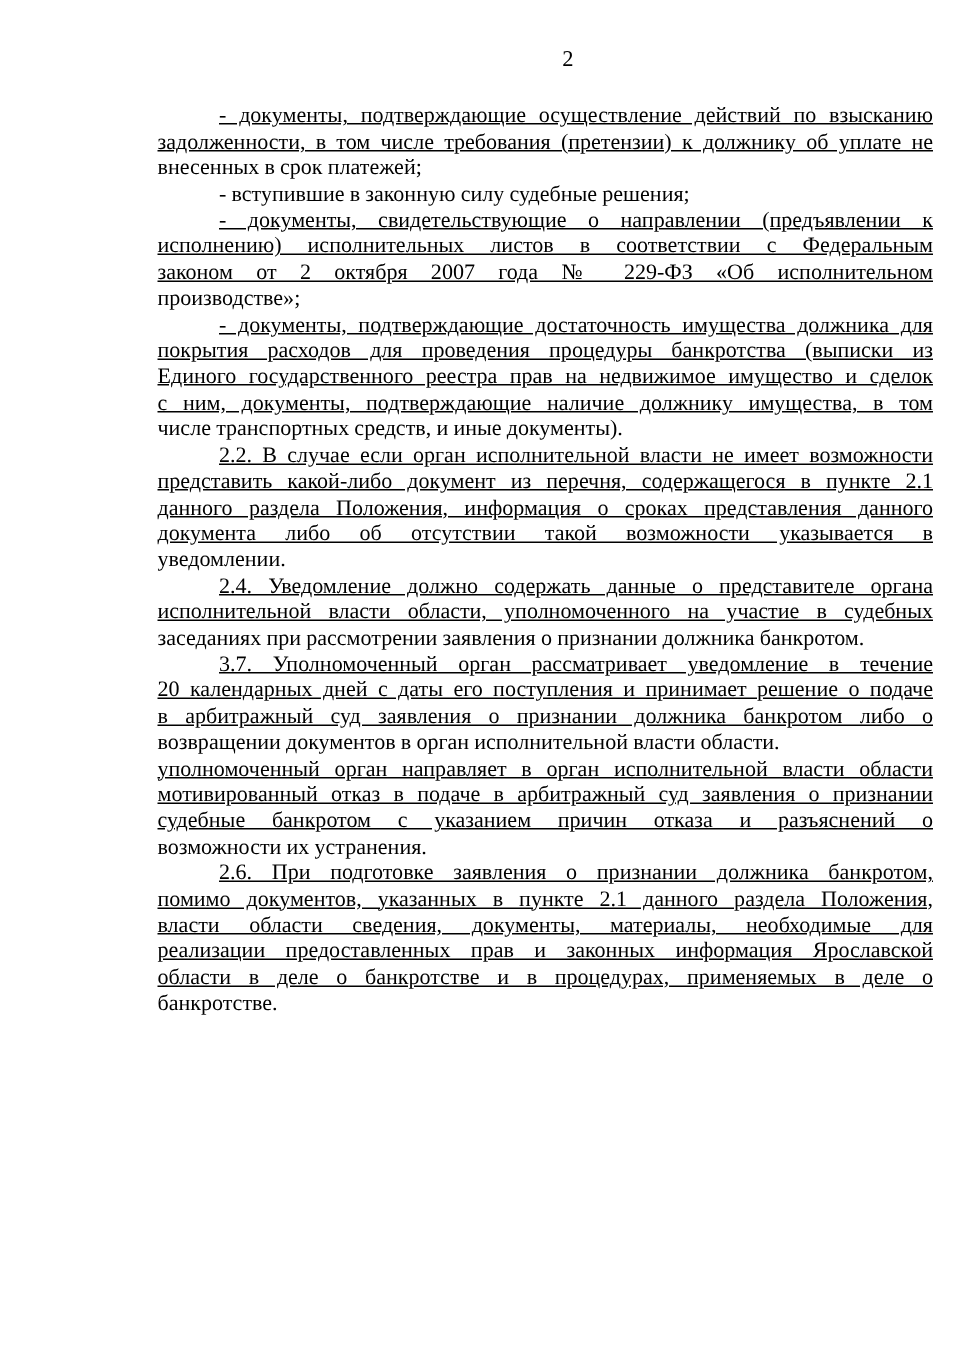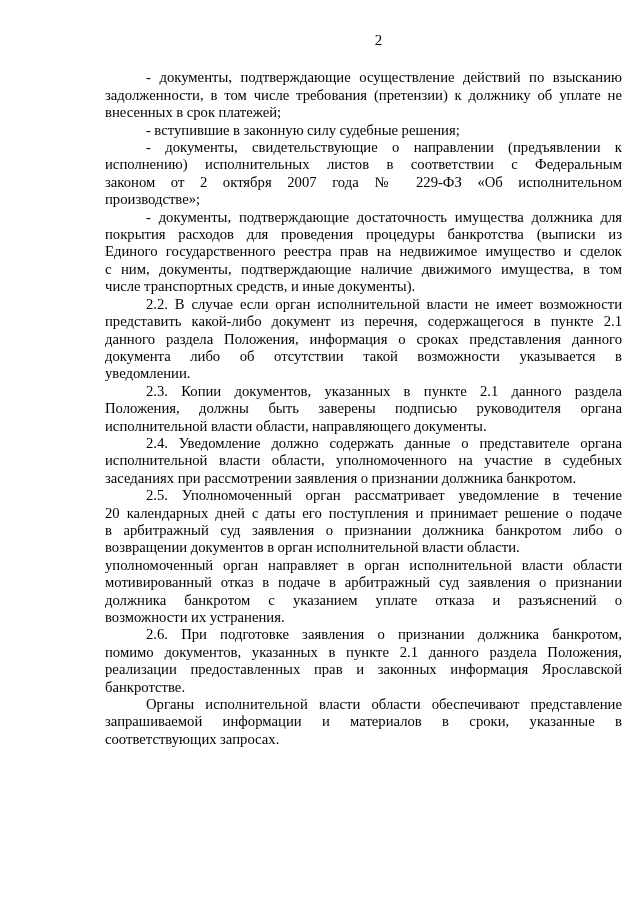--- a/index.html
+++ b/index.html
@@ -34,20 +34,21 @@
   }
   .line {
     font-size: 14.7px;
     line-height: 17.4px;
     min-height: 17.4px;
     word-spacing: -0.2px;
   }
   .line.just {
     text-align: justify;
     text-align-last: justify;
+    text-decoration: underline;
   }
   .line.first {
     text-indent: 41px;
   }
 </style>
 </head>
 <body>
 
 <div class="page">
   <div class="page-num">2</div>
@@ -63,57 +64,49 @@
       <div class="para">
         <div class="line first just">- документы, свидетельствующие о направлении (предъявлении к</div>
         <div class="line just">исполнению) исполнительных листов в соответствии с Федеральным</div>
         <div class="line just">законом от 2 октября 2007 года № 229-ФЗ «Об исполнительном</div>
         <div class="line">производстве»;</div>
       </div>
       <div class="para">
         <div class="line first just">- документы, подтверждающие достаточность имущества должника для</div>
         <div class="line just">покрытия расходов для проведения процедуры банкротства (выписки из</div>
         <div class="line just">Единого государственного реестра прав на недвижимое имущество и сделок</div>
-        <div class="line just">с ним, документы, подтверждающие наличие движимого имущества, в том</div>
+        <div class="line just">с ним, документы, подтверждающие наличие должнику имущества, в том</div>
         <div class="line">числе транспортных средств, и иные документы).</div>
       </div>
       <div class="para">
         <div class="line first just">2.2. В случае если орган исполнительной власти не имеет возможности</div>
         <div class="line just">представить какой-либо документ из перечня, содержащегося в пункте 2.1</div>
         <div class="line just">данного раздела Положения, информация о сроках представления данного</div>
         <div class="line just">документа либо об отсутствии такой возможности указывается в</div>
         <div class="line">уведомлении.</div>
       </div>
       <div class="para">
-        <div class="line first just">2.3. Копии документов, указанных в пункте 2.1 данного раздела</div>
-        <div class="line just">Положения, должны быть заверены подписью руководителя органа</div>
-        <div class="line">исполнительной власти области, направляющего документы.</div>
-      </div>
-      <div class="para">
         <div class="line first just">2.4. Уведомление должно содержать данные о представителе органа</div>
         <div class="line just">исполнительной власти области, уполномоченного на участие в судебных</div>
         <div class="line">заседаниях при рассмотрении заявления о признании должника банкротом.</div>
       </div>
       <div class="para">
-        <div class="line first just">2.5. Уполномоченный орган рассматривает уведомление в течение</div>
+        <div class="line first just">3.7. Уполномоченный орган рассматривает уведомление в течение</div>
         <div class="line just">20 календарных дней с даты его поступления и принимает решение о подаче</div>
         <div class="line just">в арбитражный суд заявления о признании должника банкротом либо о</div>
         <div class="line">возвращении документов в орган исполнительной власти области.</div>
       </div>
       <div class="para">
         <div class="line just">уполномоченный орган направляет в орган исполнительной власти области</div>
         <div class="line just">мотивированный отказ в подаче в арбитражный суд заявления о признании</div>
-        <div class="line just">должника банкротом с указанием уплате отказа и разъяснений о</div>
+        <div class="line just">судебные банкротом с указанием причин отказа и разъяснений о</div>
         <div class="line">возможности их устранения.</div>
       </div>
       <div class="para">
         <div class="line first just">2.6. При подготовке заявления о признании должника банкротом,</div>
         <div class="line just">помимо документов, указанных в пункте 2.1 данного раздела Положения,</div>
+        <div class="line just">власти области сведения, документы, материалы, необходимые для</div>
         <div class="line just">реализации предоставленных прав и законных информация Ярославской</div>
+        <div class="line just">области в деле о банкротстве и в процедурах, применяемых в деле о</div>
         <div class="line">банкротстве.</div>
-      </div>
-      <div class="para">
-        <div class="line first just">Органы исполнительной власти области обеспечивают представление</div>
-        <div class="line just">запрашиваемой информации и материалов в сроки, указанные в</div>
-        <div class="line">соответствующих запросах.</div>
       </div>
     </div>
 </div>
 
 </body></html>

